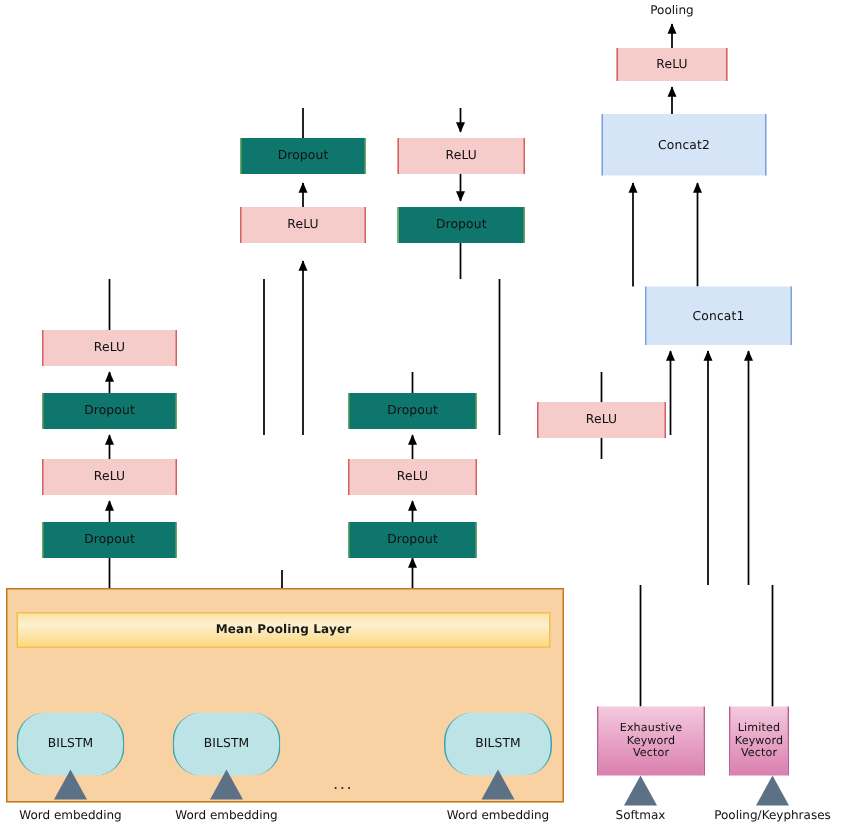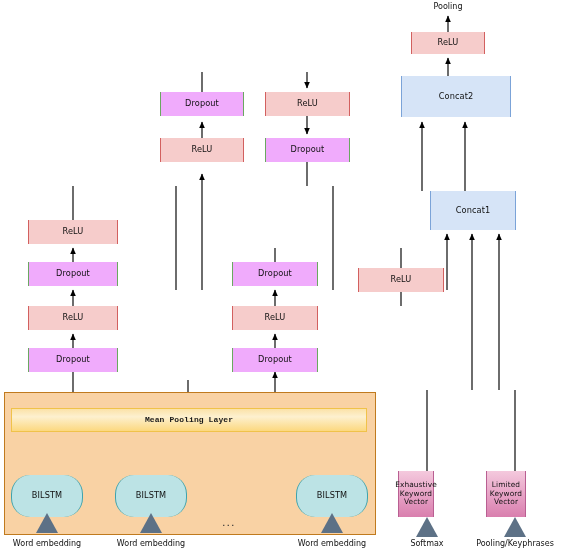--- a/index.html
+++ b/index.html
@@ -4,21 +4,21 @@
 <style>
   html,body{margin:0;padding:0;background:#ffffff;}
   body{font-family:"DejaVu Sans","Liberation Sans",sans-serif;}
   #canvas{position:relative;width:564px;height:552px;overflow:hidden;background:#fff;}
   svg.wires{position:absolute;left:0;top:0;width:564px;height:552px;pointer-events:none;}
 
   .node{position:absolute;box-sizing:border-box;display:flex;align-items:center;
         justify-content:center;text-align:center;font-size:8.2px;color:#111;
         letter-spacing:.1px;line-height:1.15;}
   .relu{background:#f6cccb;border-left:1.6px solid #d2605f;border-right:1.6px solid #d2605f;}
-  .dropout{background:#f0abfc;border-left:1.6px solid #6aa860;border-right:1.6px solid #6aa860;}
+  .dropout{background:#0f766e;border-left:1.6px solid #6aa860;border-right:1.6px solid #6aa860;}
   .concat{background:#d6e4f7;border-left:1.6px solid #7ba3d8;border-right:1.6px solid #7ba3d8;}
   .bilstm{background:#bce3e5;border-left:1.6px solid #3fa3ad;border-right:1.6px solid #3fa3ad;border-radius:19px;}
   .kwvec{background:linear-gradient(180deg,#f4c9dd 0%,#e6a0c4 55%,#d97fae 100%);
          border-left:1.6px solid #b95f92;border-right:1.6px solid #b95f92;
          font-size:7.4px;flex-direction:column;}
   .pool{background:linear-gradient(180deg,#fbe2a8 0%,#fdf0cf 35%,#fcd87f 100%);
         border:1px solid #f0c24a;font-weight:bold;font-size:8px;color:#1a1a1a;}
   .lstmgroup{position:absolute;background:#f9d2a4;border:1.3px solid #c07a1e;}
   .plaintext{position:absolute;font-size:8px;color:#111;text-align:center;}
   .dots{position:absolute;font-size:11px;color:#333;letter-spacing:1px;}
@@ -84,42 +84,42 @@
       <line x1="151" y1="475" x2="151" y2="440" marker-end="url(#ar)"></line>
       <line x1="332" y1="475" x2="332" y2="440" marker-end="url(#ar)"></line>
 
       <line x1="90" y1="496" x2="110" y2="496" marker-end="url(#ar)"></line>
       <line x1="272" y1="496" x2="292" y2="496" marker-end="url(#ar)"></line>
     </g>
   </svg>
 
   <div class="lstmgroup" style="left:4px;top:392px;width:370px;height:141px;"></div>
 
-  <div class="node pool" style="left:11px;top:408px;width:356px;height:24px;font-family:Liberation Mono, monospace;">Mean Pooling Layer</div>
+  <div class="node pool" style="left:11px;top:408px;width:356px;height:24px;">Mean Pooling Layer</div>
 
   <div id="nodes-host">
       <div class="node relu" style="left: 28px; top: 220px; width: 90px; height: 24px;">ReLU</div>
       <div class="node dropout" style="left: 28px; top: 262px; width: 90px; height: 24px;">Dropout</div>
       <div class="node relu" style="left: 28px; top: 306px; width: 90px; height: 24px;">ReLU</div>
       <div class="node dropout" style="left: 28px; top: 348px; width: 90px; height: 24px;">Dropout</div>
       <div class="node dropout" style="left: 160px; top: 92px; width: 84px; height: 24px;">Dropout</div>
       <div class="node relu" style="left: 160px; top: 138px; width: 84px; height: 24px;">ReLU</div>
       <div class="node relu" style="left: 265px; top: 92px; width: 85px; height: 24px;">ReLU</div>
       <div class="node dropout" style="left: 265px; top: 138px; width: 85px; height: 24px;">Dropout</div>
       <div class="node dropout" style="left: 232px; top: 262px; width: 86px; height: 24px;">Dropout</div>
       <div class="node relu" style="left: 232px; top: 306px; width: 86px; height: 24px;">ReLU</div>
       <div class="node dropout" style="left: 232px; top: 348px; width: 86px; height: 24px;">Dropout</div>
       <div class="node relu" style="left: 358px; top: 268px; width: 86px; height: 24px;">ReLU</div>
-      <div class="node concat" style="left: 430px; top: 191px; width: 86px; height: 39px;">Concat1</div>
+      <div class="node concat" style="left: 430px; top: 191px; width: 98px; height: 39px;">Concat1</div>
       <div class="node concat" style="left: 401px; top: 76px; width: 110px; height: 41px;">Concat2</div>
       <div class="node relu" style="left: 411px; top: 32px; width: 74px; height: 22px;">ReLU</div>
       <div class="node bilstm" style="left: 11px; top: 475px; width: 72px; height: 42px;">BILSTM</div>
       <div class="node bilstm" style="left: 115px; top: 475px; width: 72px; height: 42px;">BILSTM</div>
       <div class="node bilstm" style="left: 296px; top: 475px; width: 72px; height: 42px;">BILSTM</div>
-      <div class="node kwvec" style="left: 398px; top: 471px; width: 36px; height: 46px;">
+      <div class="node kwvec" style="left: 398px; top: 471px; width: 72px; height: 46px;">
         <span>Exhaustive</span>
         <span>Keyword</span>
         <span>Vector</span>
       </div>
       <div class="node kwvec" style="left: 486px; top: 471px; width: 40px; height: 46px;">
         <span>Limited</span>
         <span>Keyword</span>
         <span>Vector</span>
       </div>
     </div>

